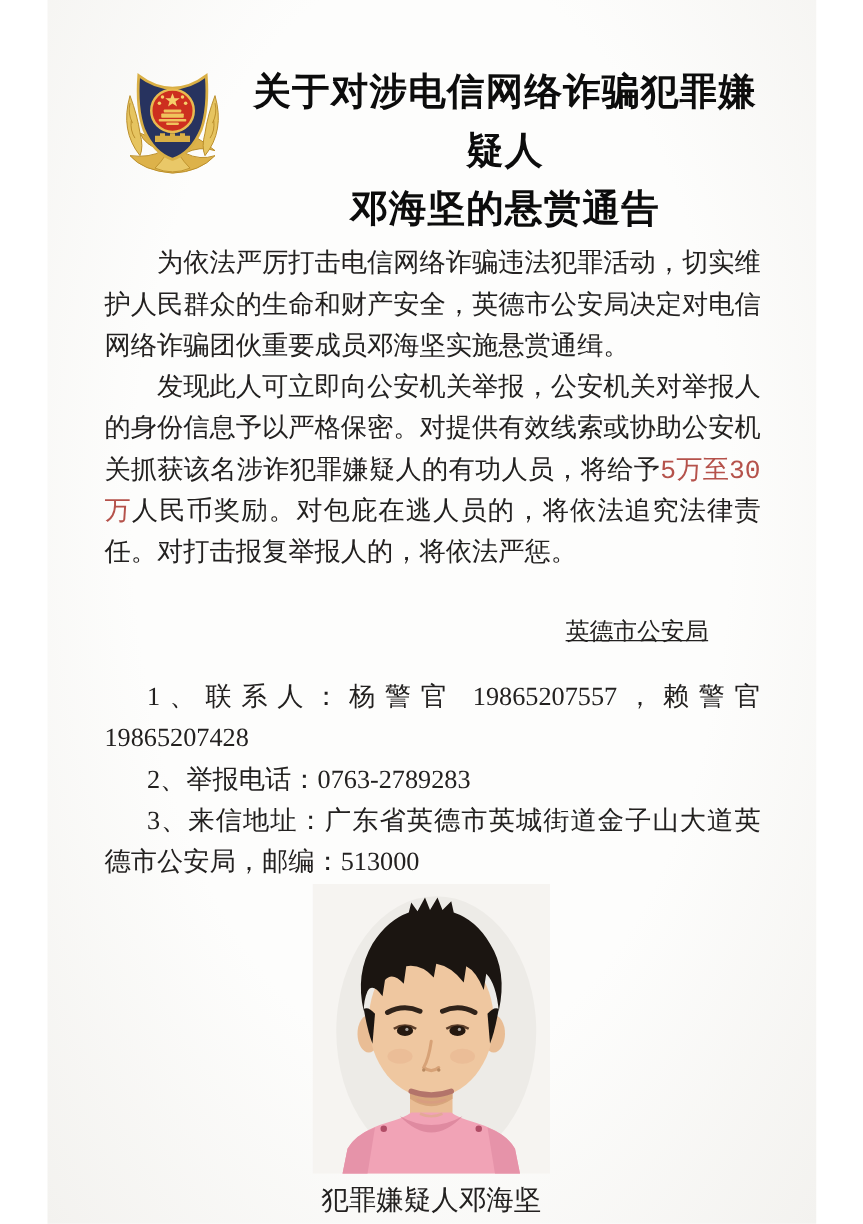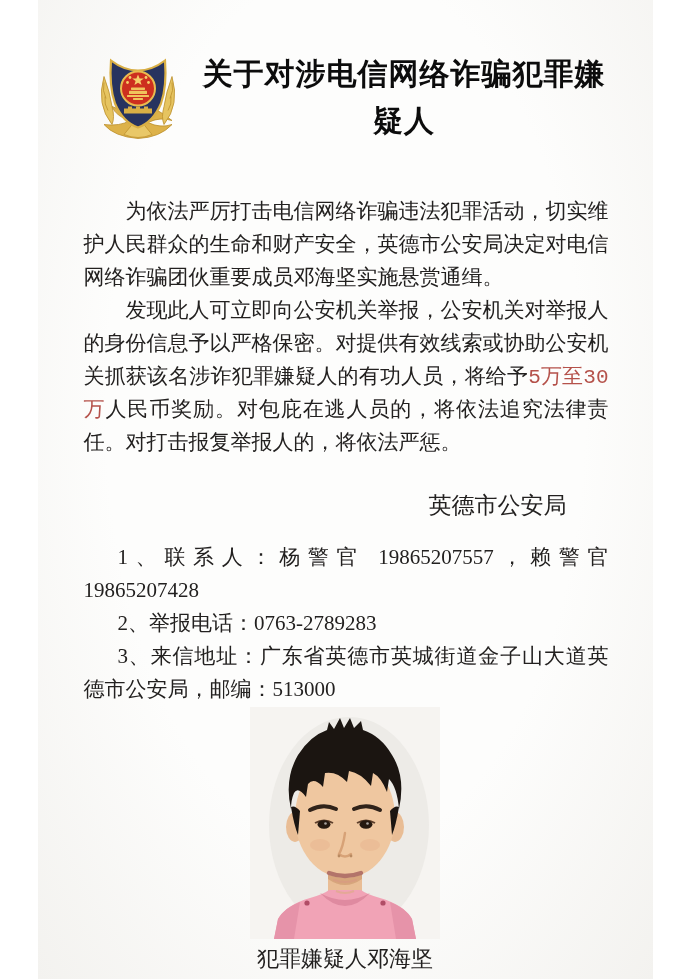--- a/index.html
+++ b/index.html
@@ -23,21 +23,21 @@
     color:#0c0c0c;
     letter-spacing:1px;
   }
   .content{margin:44px 44px 0 46px;font-size:21px;line-height:33px;text-align:justify;}
   .content p{margin:0;text-indent:2em;font-family:Liberation Mono, monospace;}
   .reward{font-weight:normal;}
   .signature{
     margin:26px 86px 0 auto;
     width:fit-content;
     text-align:center;
-    font-size:23px;line-height:39px;
+    font-size:19px;line-height:39px;text-decoration:underline;
   }
   .contacts{margin:16px 44px 0 46px;font-size:21px;line-height:33px;text-align:justify;}
   .contacts p{margin:0;text-indent:34px;}
   .photo-section{margin-top:1px;text-align:center;}
   .photo-frame{display:inline-block;width:190px;height:232px;line-height:0;}
   .caption{font-size:22px;line-height:28px;margin-top:2px;text-align:center;}
   .watermark{
     margin-top:5px;
     display:flex;align-items:center;justify-content:center;gap:7px;
     color:#e2dfdd;
@@ -78,20 +78,21 @@
         <rect x="37" y="37" width="14" height="2.4" rx="0.6" fill="#f0c35c"></rect>
         <rect x="35" y="40.2" width="18" height="3.4" rx="0.6" fill="#f0c35c"></rect>
         <rect x="33" y="44.6" width="22" height="2" rx="0.6" fill="#f0c35c"></rect>
         <rect x="39" y="47.4" width="10" height="2" rx="0.6" fill="#f0c35c"></rect>
 
         <path d="M30,58 h4 v-2 h4 v2 h4 v-2 h4 v2 h4 v-2 h4 v2 h4 v5 h-28 Z" fill="#d9af45"></path>
       </svg>
     </div>
     <div class="title">
       <div>关于对涉电信网络诈骗犯罪嫌疑人</div>
+      <div>邓海坚的悬赏通告</div>
     </div>
   </div>
 
   <div class="content">
     <p><span>为依法严厉打击电信网络诈骗违法犯罪活动，切实维护人民群众的生命和财产安全，英德市公安局决定对电信网络诈骗团伙重要成员邓海坚实施悬赏通缉。</span></p>
     <p><span>发现此人可立即向公安机关举报，公安机关对举报人的身份信息予以严格保密。对提供有效线索或协助公安机关抓获该名涉诈犯罪嫌疑人的有功人员，将给予</span><span class="reward" id="reward-amount" style="color: rgb(181, 82, 75);">5万至30万</span><span>人民币奖励。对包庇在逃人员的，将依法追究法律责任。对打击报复举报人的，将依法严惩。</span></p>
   </div>
 
   <div class="signature">
     <div>英德市公安局</div>

